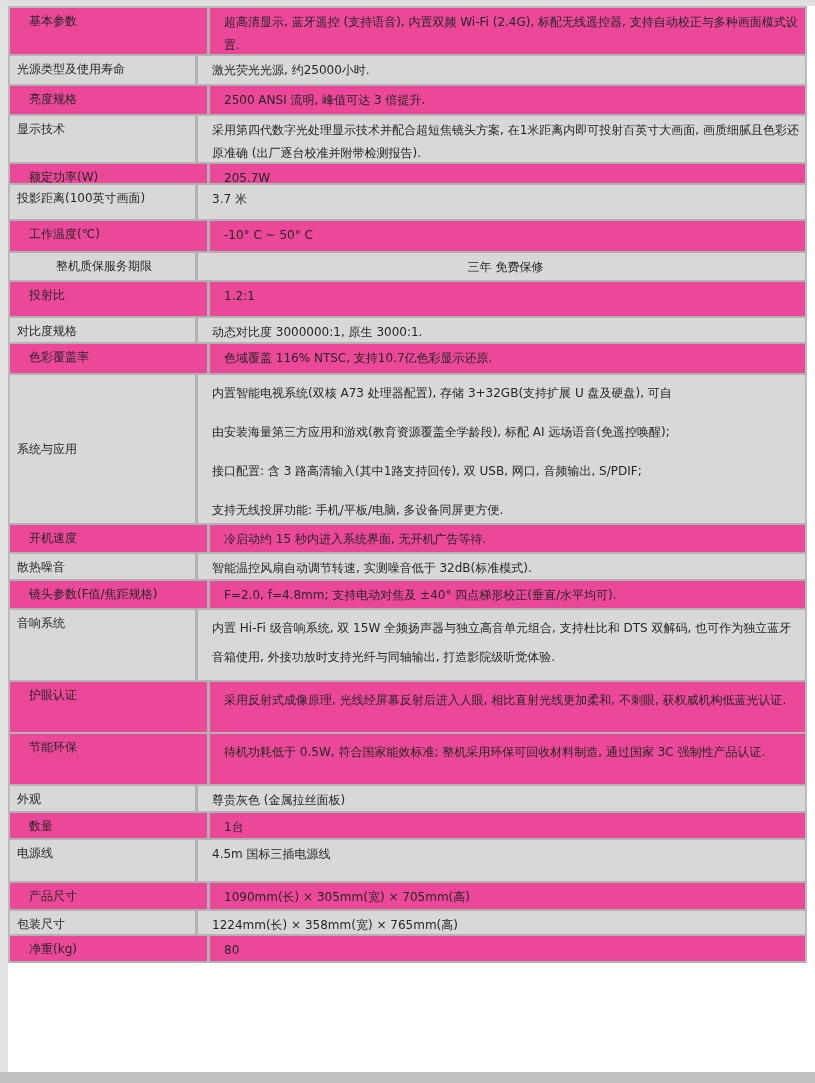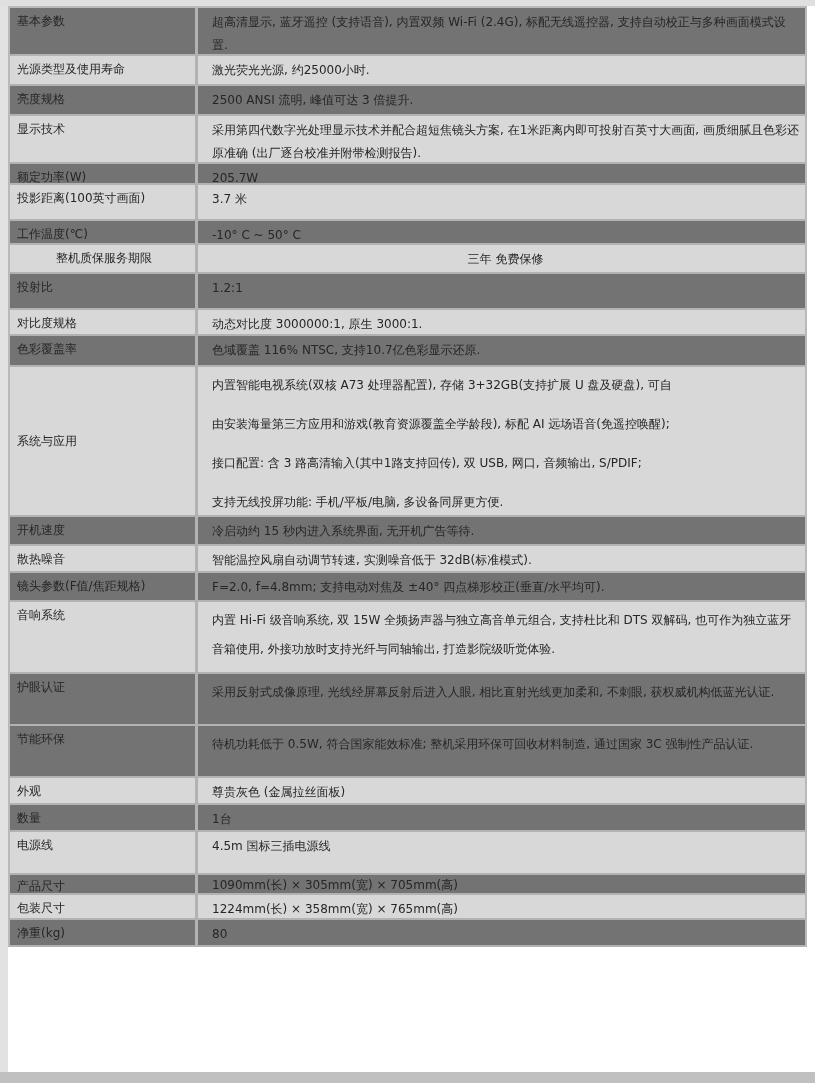--- a/index.html
+++ b/index.html
@@ -19,21 +19,21 @@
     box-sizing:border-box;
     background:#ffffff;
   }
   .row{
     display:flex;
     border-bottom:2px solid #b2b2b2;
     box-sizing:border-box;
     color:#262626;
   }
   .row.gray{background:#d8d8d8;}
-  .row.white{background:#737373;}
+  .row.white{background:#ec4899;padding-left:12px;}
   .cell-label{
     width:188px;flex:0 0 188px;
     padding:5px 4px 0 7px;
     box-sizing:border-box;
     border-right:3px solid #b2b2b2;
     font-size:12px;line-height:17px;
     overflow:hidden;
   }
   .row.label-middle .cell-label{
     display:flex;align-items:center;padding-top:0;
@@ -85,21 +85,21 @@
   <div class="row white" style="height: 21px;">
     <div class="cell-label">额定功率(W)</div>
     <div class="cell-value">205.7W</div>
   </div>
 
   <div class="row gray" style="height: 36px;">
     <div class="cell-label">投影距离(100英寸画面)</div>
     <div class="cell-value">3.7 米</div>
   </div>
 
-  <div class="row white" style="height: 24px;">
+  <div class="row white" style="height: 32px;">
     <div class="cell-label">工作温度(℃)</div>
     <div class="cell-value">-10° C ~ 50° C</div>
   </div>
 
   <div class="row gray" style="height: 29px; text-align: center;">
     <div class="cell-label">整机质保服务期限</div>
     <div class="cell-value">三年 免费保修</div>
   </div>
 
   <div class="row white" style="height: 36px;">
@@ -168,21 +168,21 @@
   <div class="row white" style="height: 27px;">
     <div class="cell-label">数量</div>
     <div class="cell-value">1台</div>
   </div>
 
   <div class="row gray" style="height: 43px;">
     <div class="cell-label">电源线</div>
     <div class="cell-value">4.5m 国标三插电源线</div>
   </div>
 
-  <div class="row white" style="height: 20px; align-items: center;">
+  <div class="row white" style="height: 28px;">
     <div class="cell-label">产品尺寸</div>
     <div class="cell-value">1090mm(长) × 305mm(宽) × 705mm(高)</div>
   </div>
 
   <div class="row gray" style="height: 25px;">
     <div class="cell-label">包装尺寸</div>
     <div class="cell-value">1224mm(长) × 358mm(宽) × 765mm(高)</div>
   </div>
 
   <div class="row white" style="height: 27px;">

